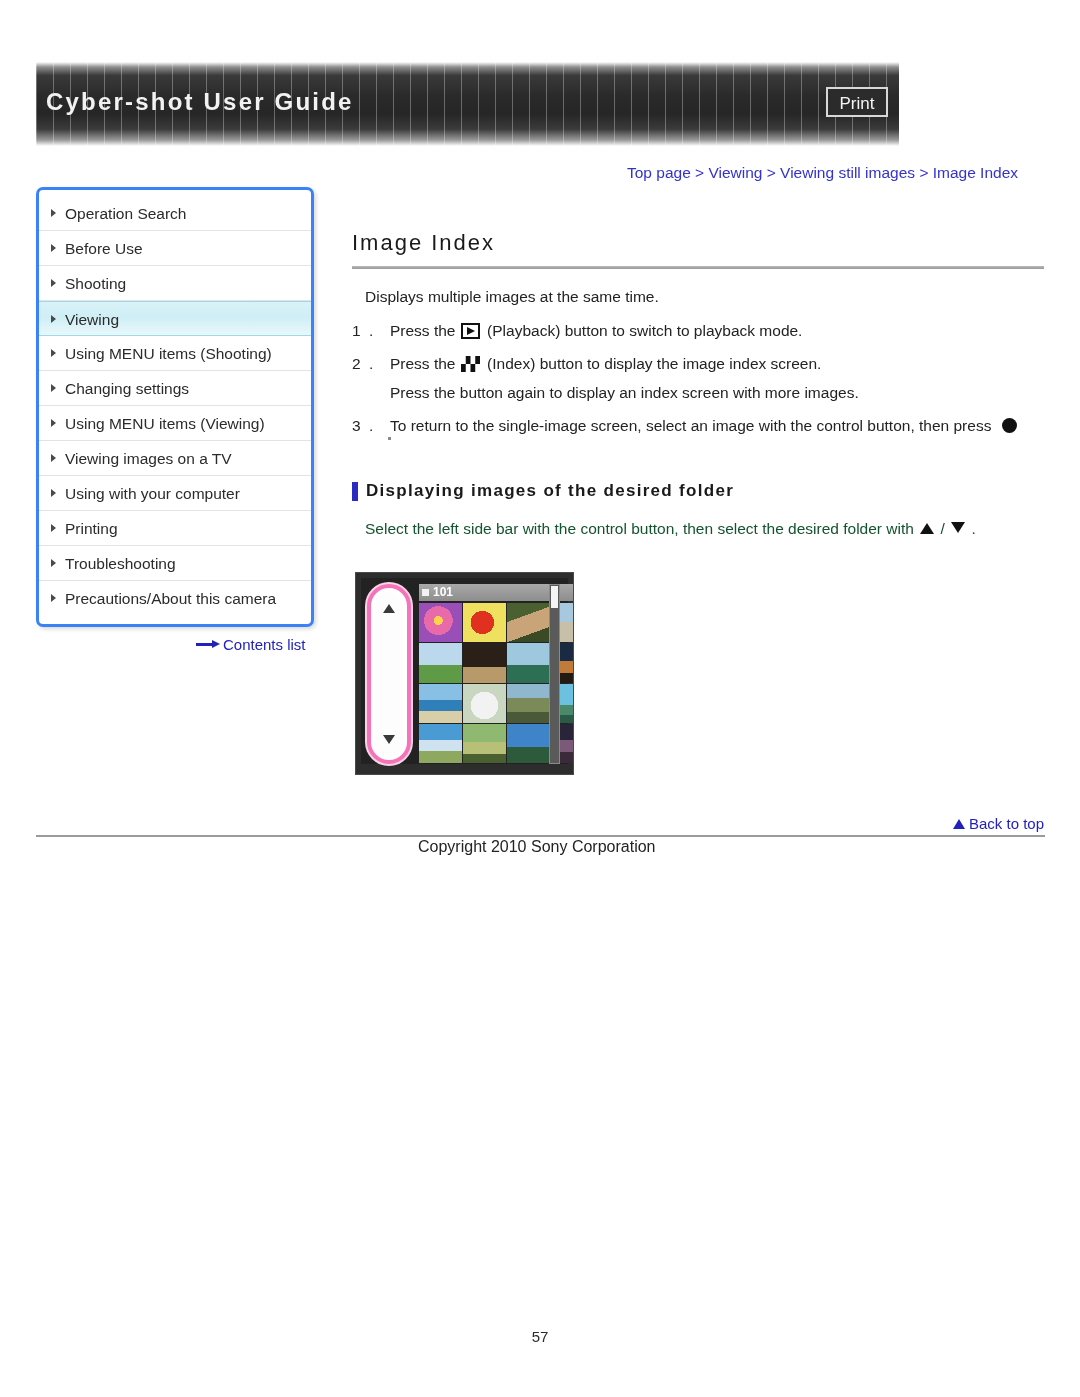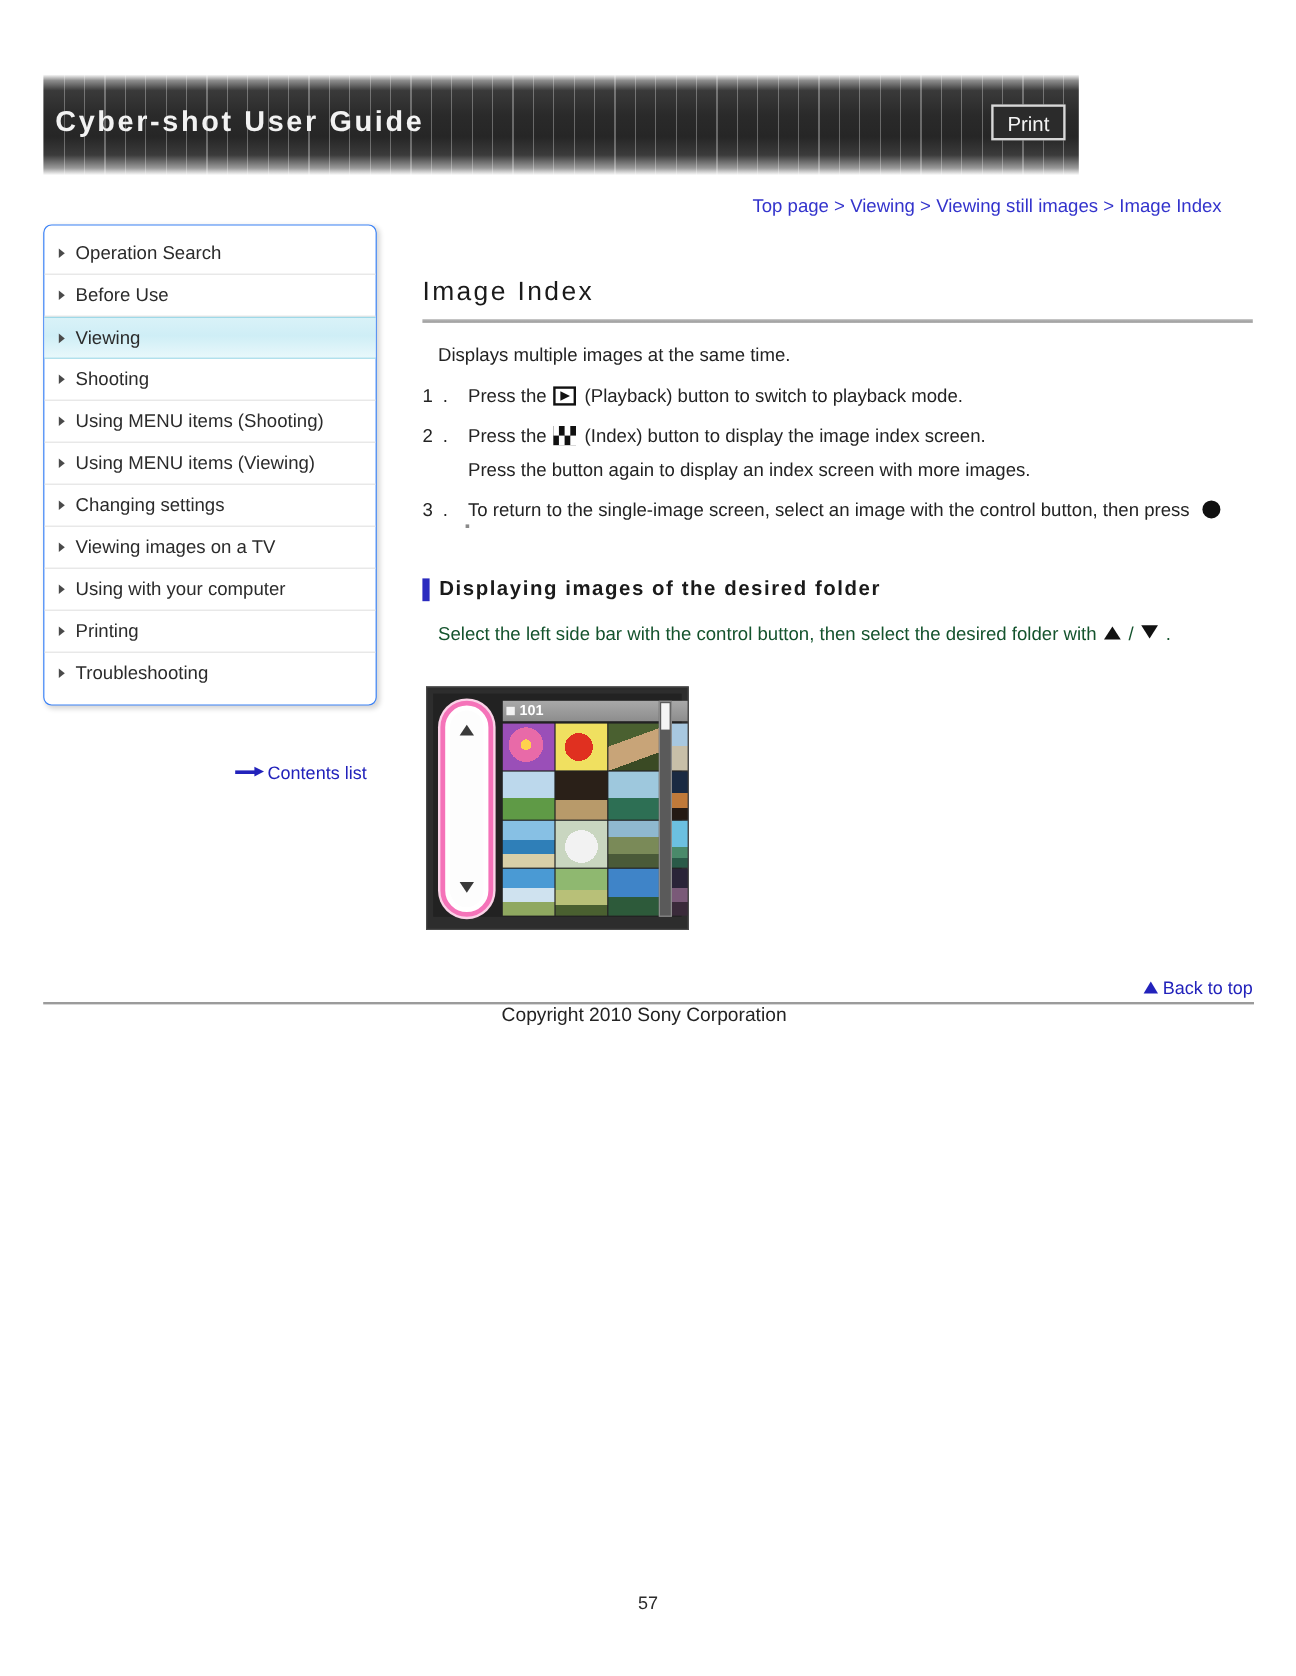--- a/index.html
+++ b/index.html
@@ -74,21 +74,21 @@
     cursor: pointer;
   }
 
   
   .sidebar {
     position: absolute;
     left: 36px;
     top: 187px;
     width: 278px;
     background: #ffffff;
-    border: 1px solid #3b82f6;
+    border: 3px solid #3b82f6;
     border-radius: 7px;
     box-shadow: 2px 2px 4px rgba(0,0,0,0.16);
     box-sizing: border-box;
     padding: 6px 0 8px 0;
   }
   .nav-item {
     position: relative;
     height: 35px;
     line-height: 35px;
     padding-left: 26px;
@@ -479,55 +479,59 @@
 
   <nav class="sidebar">
     <div class="nav-item">
       <span class="bullet"></span>
       <span>Operation Search</span>
     </div>
     <div class="nav-item">
       <span class="bullet"></span>
       <span>Before Use</span>
     </div>
+    <div class="nav-item">
+      <span class="bullet"></span>
+      <span>Shooting</span>
+    </div>
     <div class="nav-item active">
       <span class="bullet"></span>
       <span>Viewing</span>
     </div>
     <div class="nav-item">
       <span class="bullet"></span>
-      <span>Shooting</span>
-    </div>
-    <div class="nav-item">
-      <span class="bullet"></span>
       <span>Using MENU items (Shooting)</span>
     </div>
     <div class="nav-item">
       <span class="bullet"></span>
+      <span>Changing settings</span>
+    </div>
+    <div class="nav-item">
+      <span class="bullet"></span>
       <span>Using MENU items (Viewing)</span>
     </div>
     <div class="nav-item">
       <span class="bullet"></span>
-      <span>Changing settings</span>
-    </div>
-    <div class="nav-item">
-      <span class="bullet"></span>
       <span>Viewing images on a TV</span>
     </div>
     <div class="nav-item">
       <span class="bullet"></span>
       <span>Using with your computer</span>
     </div>
     <div class="nav-item">
       <span class="bullet"></span>
       <span>Printing</span>
     </div>
     <div class="nav-item">
       <span class="bullet"></span>
       <span>Troubleshooting</span>
+    </div>
+    <div class="nav-item">
+      <span class="bullet"></span>
+      <span>Precautions/About this camera</span>
     </div>
   </nav>
 
   <div class="contents-link">
     <span class="arrow-right"></span><span>Contents list</span>
   </div>
 
   <h1 class="page-title">Image Index</h1>
   <div class="title-rule"></div>
 

